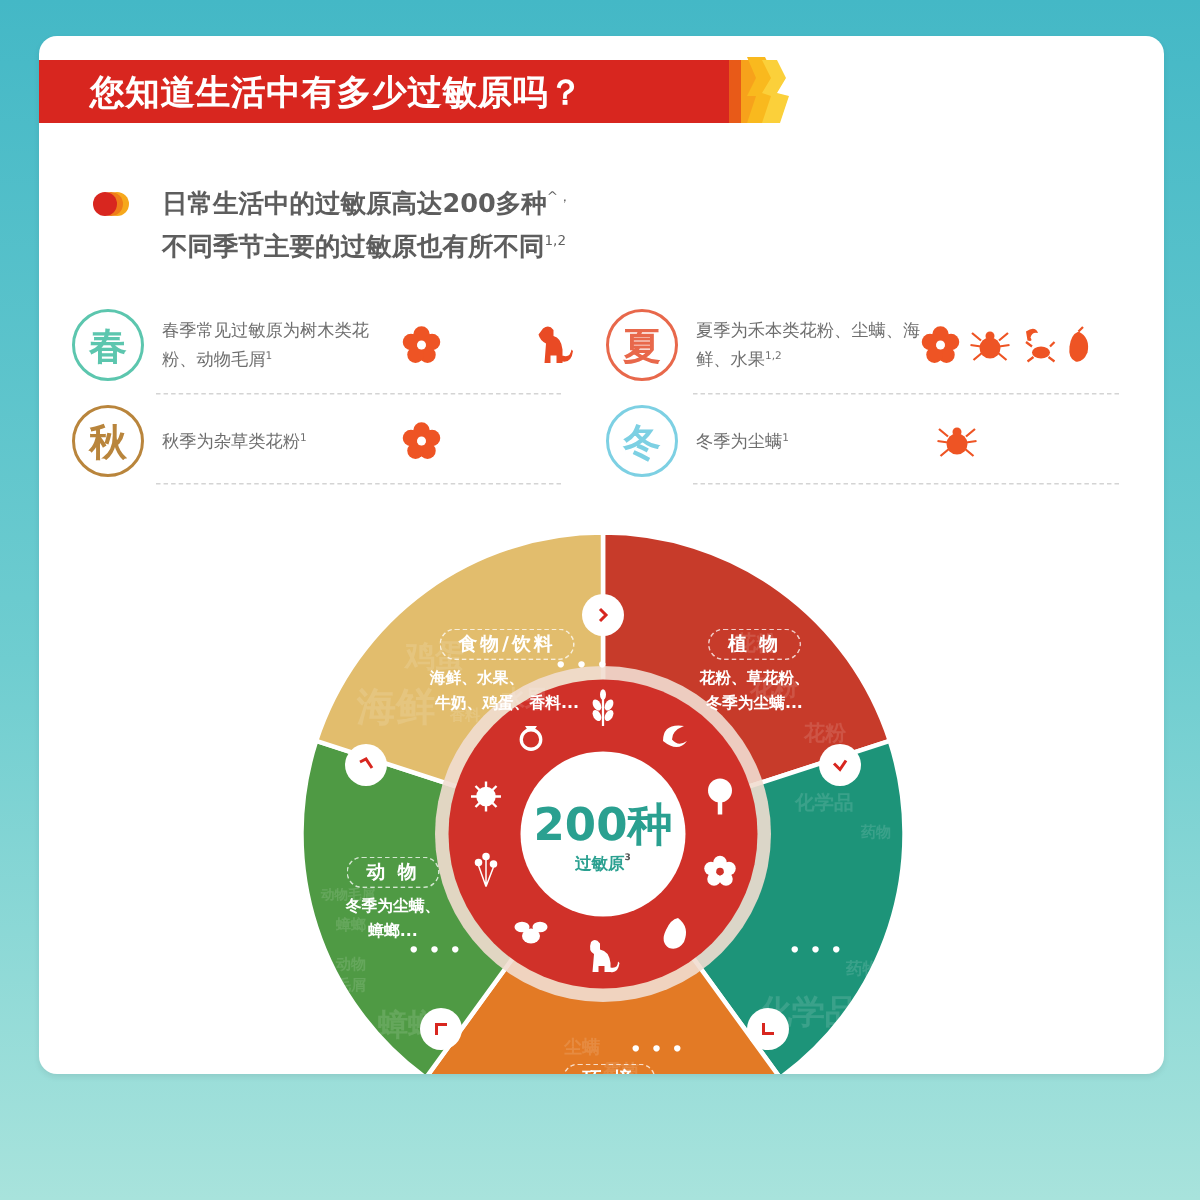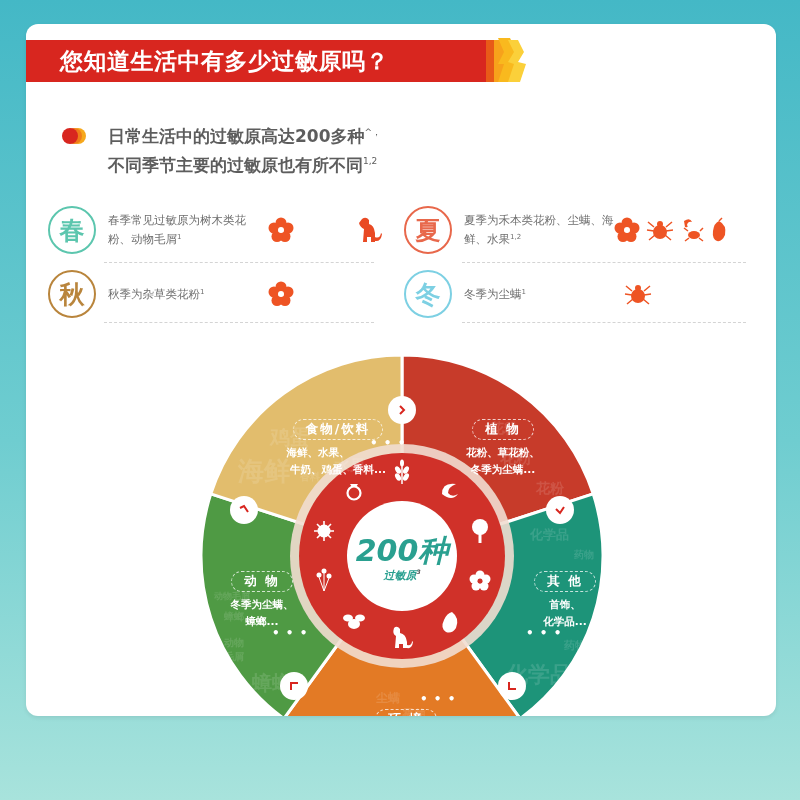--- a/index.html
+++ b/index.html
@@ -59,21 +59,21 @@
   .seg-label .items { font-size: 10.5px; line-height: 17px; white-space: nowrap; }
   .ghost {
     position: absolute; color: rgba(255,255,255,0.13); font-weight: bold; white-space: nowrap;
   }
   .arrow-btn {
     position: absolute; width: 28px; height: 28px; border-radius: 50%; background: #fff;
     display: flex; align-items: center; justify-content: center;
   }
   .center-num {
     position: absolute; left: 142px; top: 180px; width: 120px; text-align: center;
-    color: #2aa090; font-weight: bold; font-style: italic;
+    color: #2aa090; font-weight: bold;
   }
   .center-num .big { font-size: 30px; line-height: 34px; }
   .center-num .small { font-size: 11px; }
   .center-num sup { font-size: 6px; vertical-align: top; color: #555; }
   .ellipsis-dots { position: absolute; color: #fff; font-size: 12px; letter-spacing: 1px; font-weight: bold; }
 </style>
 </head>
 <body>
 
 <div class="card">
@@ -298,27 +298,20 @@
     <div class="ellipsis-dots" style="left:170px;top:82px;">• • •</div>
 
     <div class="seg-label" style="left:248px;top:64px;width:110px;">
       <div class="pill">植 物</div>
       <div class="items">
         <div>花粉、草花粉、</div>
         <div>冬季为尘螨...</div>
       </div>
     </div>
 
-    <div class="seg-label" style="left:330px;top:216px;width:70px;">
-      <div class="pill">其 他</div>
-      <div class="items">
-        <div>首饰、</div>
-        <div>化学品...</div>
-      </div>
-    </div>
     <div class="ellipsis-dots" style="left:326px;top:272px;">• • •</div>
 
     <div class="seg-label" style="left:166px;top:354px;width:80px;">
       <div class="pill">环 境</div>
       <div class="items">
         <div>霉菌、尘螨...</div>
       </div>
     </div>
     <div class="ellipsis-dots" style="left:220px;top:338px;">• • •</div>
 

